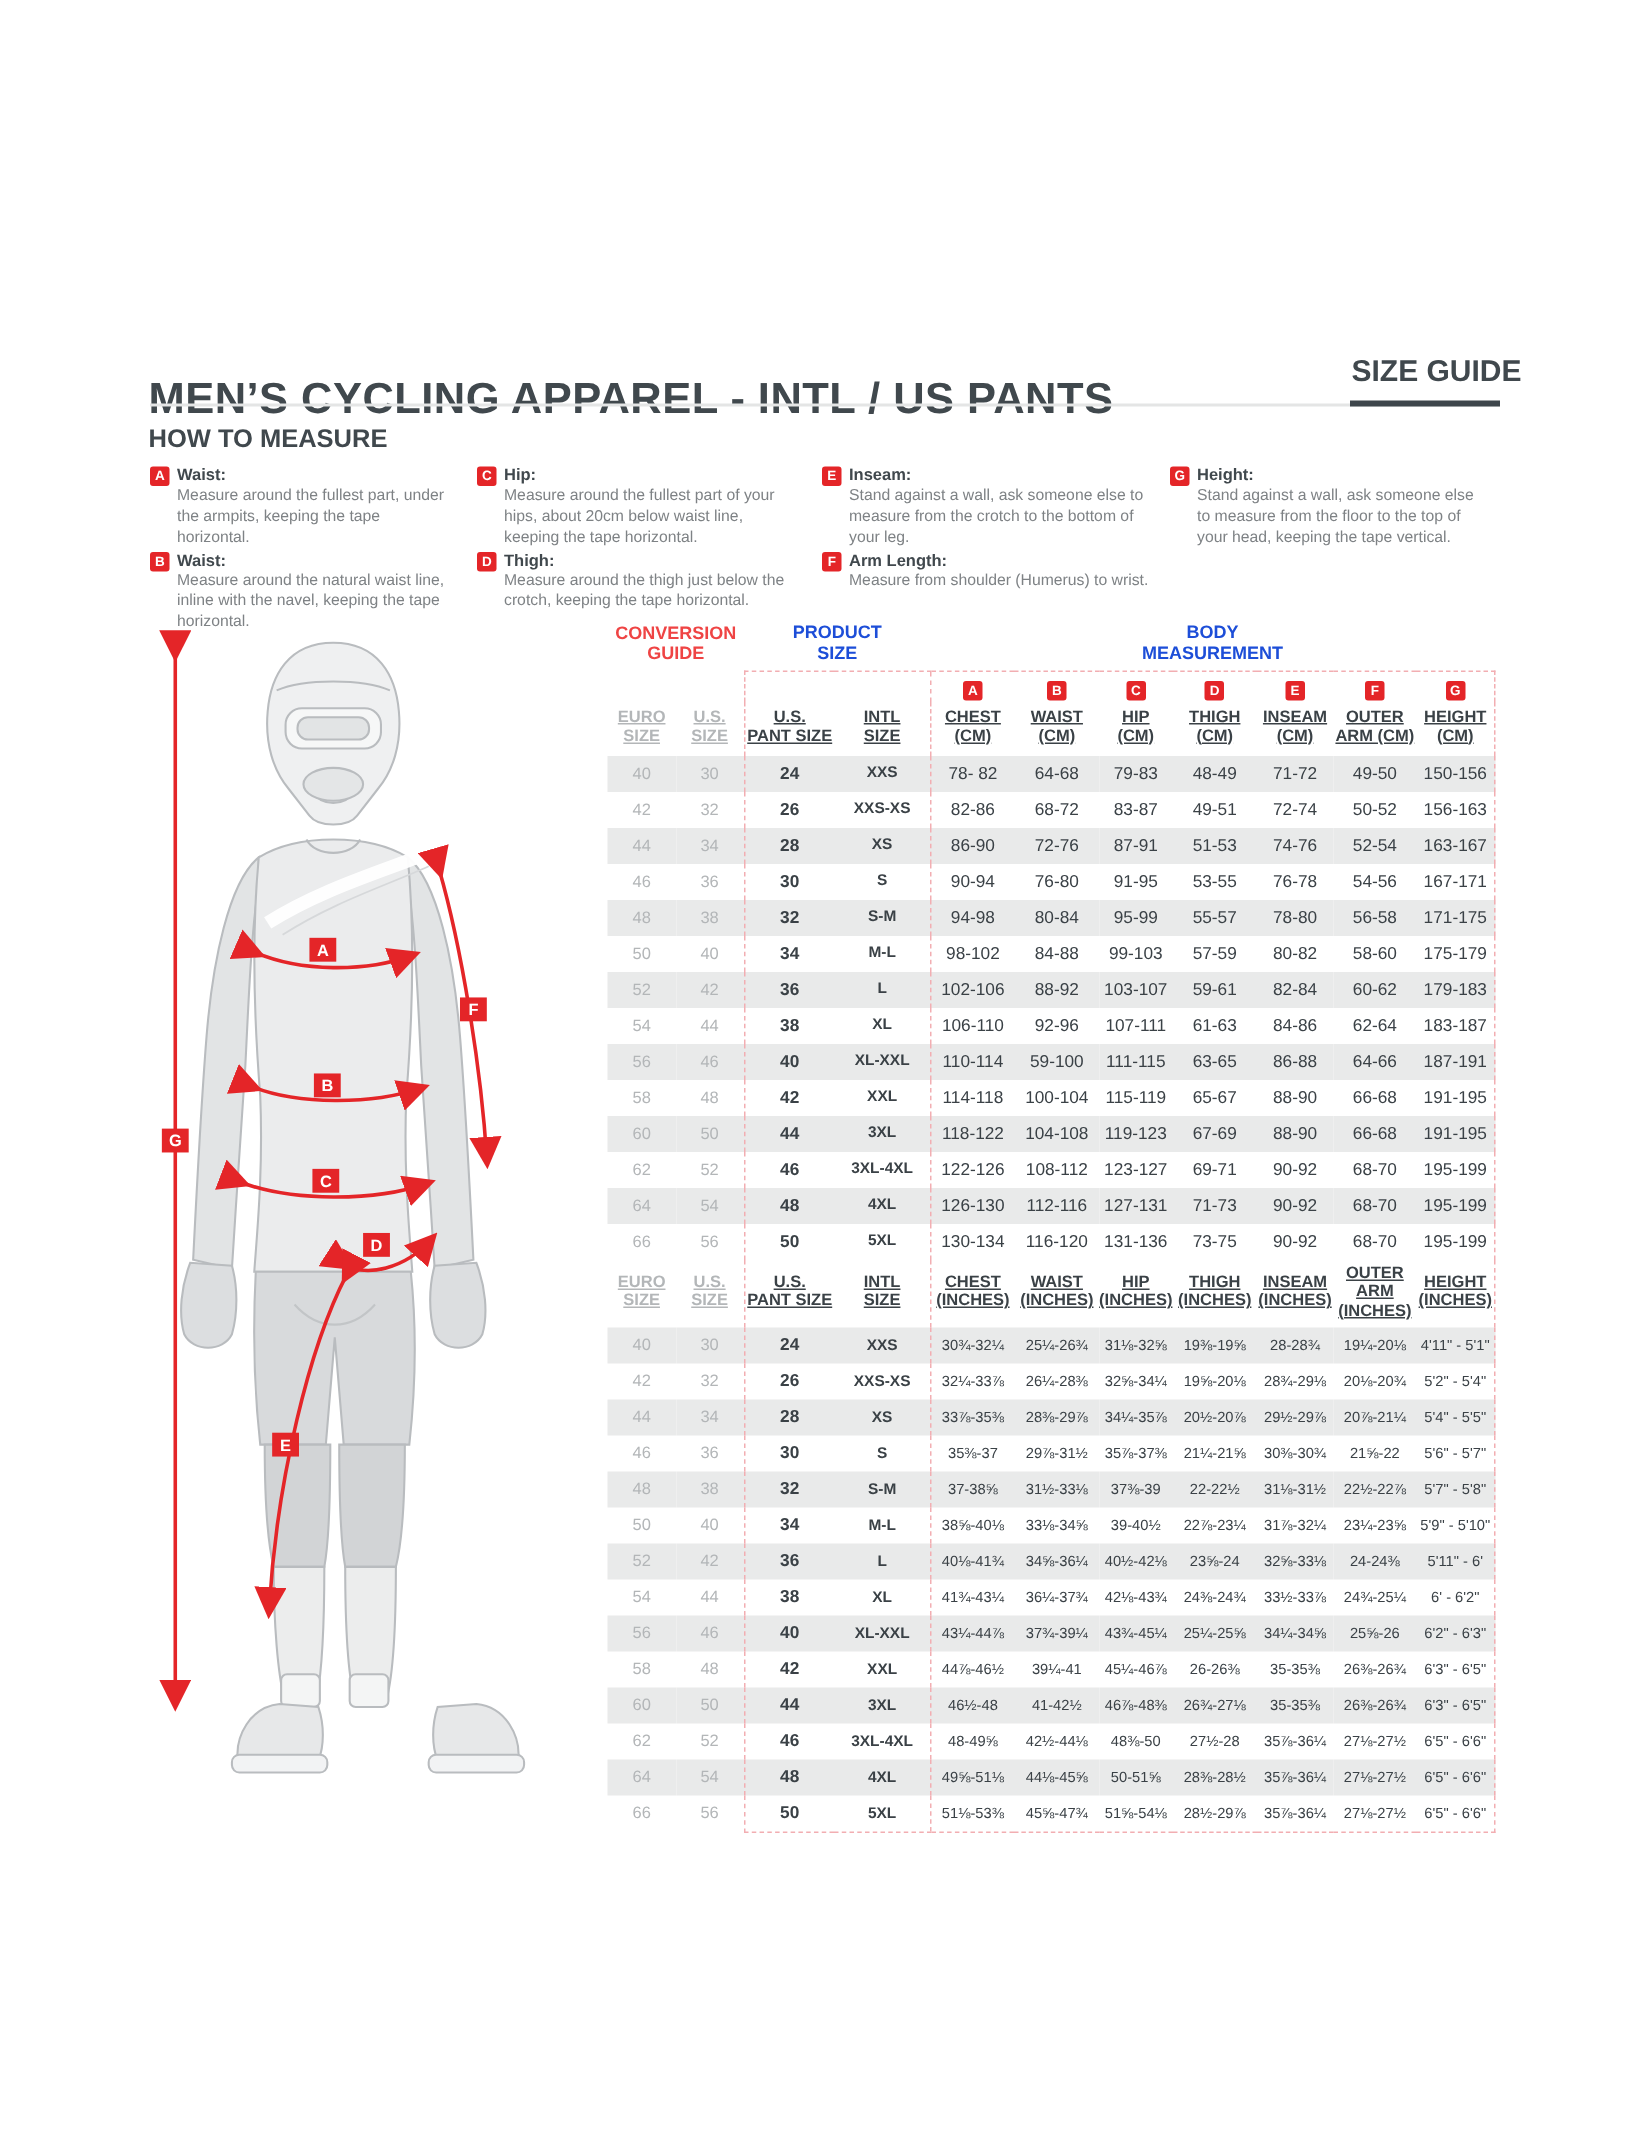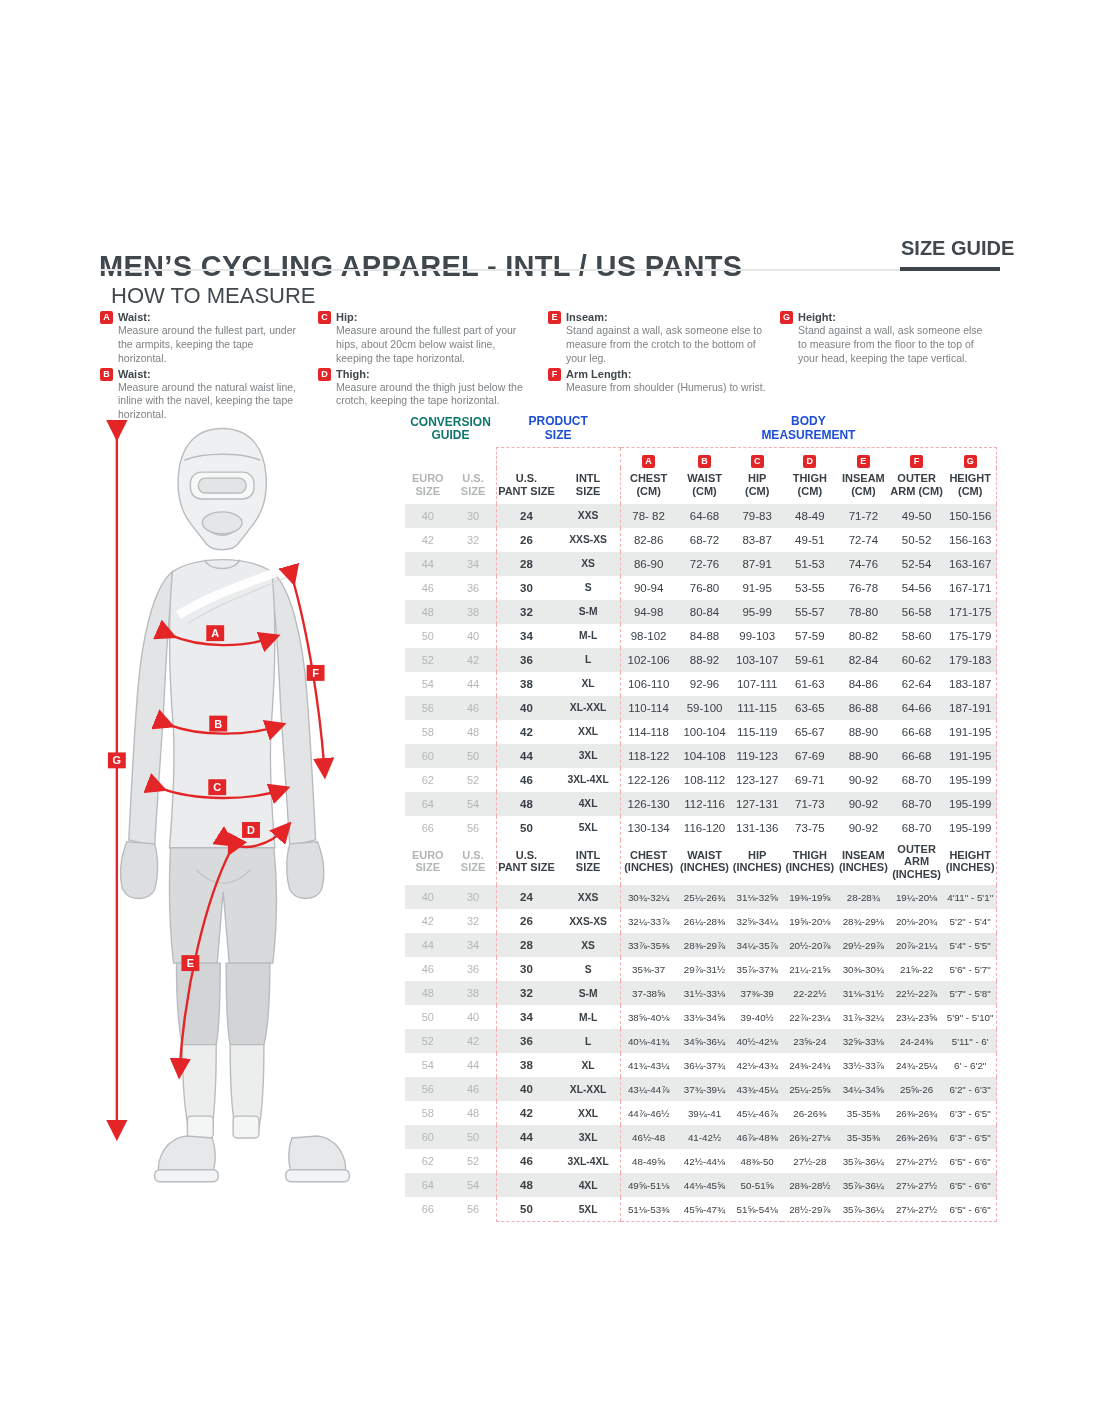--- a/index.html
+++ b/index.html
@@ -7,21 +7,21 @@
   body { font-family:"Liberation Sans", sans-serif; color:#3a4146; }
   .page { position:relative; width:1100px; height:1422px; background:#fff; overflow:hidden; }
 
   
   .title { position:absolute; left:99px; top:222px; font-size:29px; font-weight:bold;
            color:#40484d; letter-spacing:.3px; white-space:nowrap;margin-top:28px; }
   .size-guide { position:absolute; left:901px; top:237px; width:100px; text-align:center;
                 font-size:20px; font-weight:bold; color:#40484d; white-space:nowrap; }
   .rule-light { position:absolute; left:100px; top:269px; width:900px; height:2px; background:#e4e5e5; }
   .rule-dark  { position:absolute; left:900px; top:267px; width:100px; height:4px; background:#3e464b; }
-  .htm-title { position:absolute; left:99px; top:283px; font-size:22px; font-weight:normal; color:#40484d;margin-left:12px; }
+  .htm-title { position:absolute; left:99px; top:283px; font-size:17px; font-weight:bold; color:#40484d; }
 
   
   .instructions { position:absolute; left:100px; top:311px; width:905px;
                   display:grid; grid-template-columns:218px 230px 232px 225px; }
   .mi { margin-bottom:2px; }
   .mi-head { display:flex; align-items:flex-start; gap:5px; }
   .mi-name { font-size:11px; font-weight:bold; color:#40484d; line-height:13px; }
   .mi-text { margin-left:18px; margin-bottom:2px; font-size:10.5px; color:#7e8285;
              line-height:1.32; padding-right:14px; }
   .chip { display:inline-block; flex:0 0 auto; width:13px; height:13px; background:#e42528;
@@ -31,27 +31,27 @@
   
   .figure-wrap { position:absolute; left:93px; top:418px; width:318px; height:800px; }
 
   
   .table-wrap { position:absolute; left:405px; top:415px; width:592px; }
   table#size-table { width:100%; border-collapse:collapse; table-layout:fixed; }
   #size-table th, #size-table td { text-align:center; vertical-align:middle; }
 
   tr.group-row th { font-size:12px; font-weight:bold; line-height:1.12; white-space:pre-line;
                     padding-bottom:4px; vertical-align:bottom; height:32px; }
-  th.grp-gray { color:#0f766e; }
+  th.grp-gray { color:#ef4444; }
   th.grp-red  { color:#1d4ed8; }
 
   tr.chip-row th { height:17px; padding-top:2px; }
 
   tr.colhead th { font-size:11px; font-weight:bold; color:#3a4146; line-height:1.15;
-                  white-space:pre-line; height:36px; padding:3px 0 5px 0; }
+                  white-space:pre-line; height:36px; padding:3px 0 5px 0;text-decoration:underline; }
   tr.colhead th:nth-child(1), tr.colhead th:nth-child(2) { color:#b3b6b8; }
 
   tbody.cm td { font-size:11.5px; height:24px; color:#3a4146; }
   tbody.inches td { font-size:9.8px; height:24px; color:#3a4146; }
   #size-table td:nth-child(1), #size-table td:nth-child(2) { color:#b3b6b8; font-size:11px; }
   #size-table td:nth-child(3) { font-weight:bold; font-size:11.5px; }
   #size-table td:nth-child(4) { font-weight:bold; font-size:10.3px; }
 
   tbody.cm tr:nth-child(odd) td, tbody.inches tr:nth-child(odd) td { background:#e9eaea; }
 

